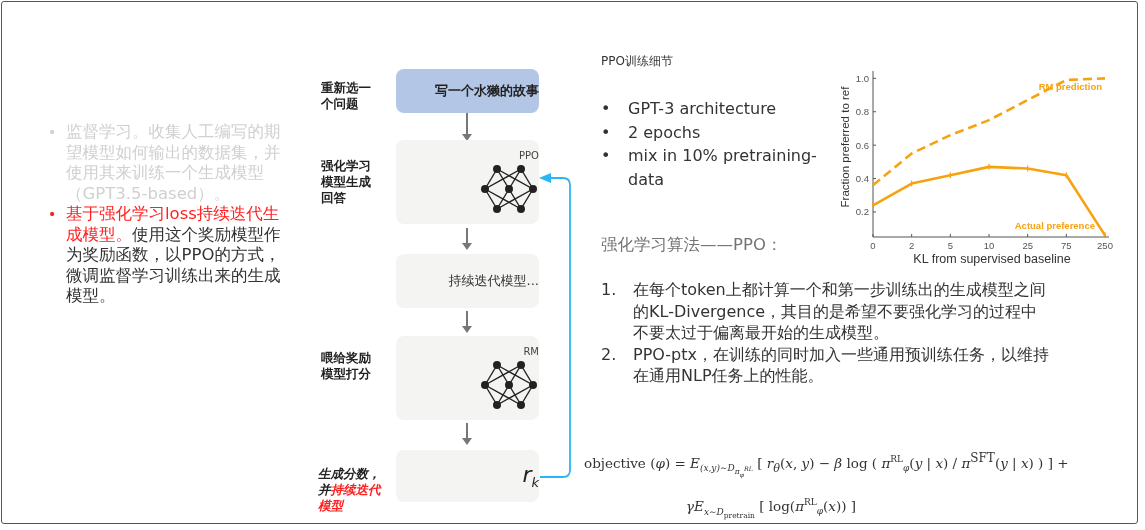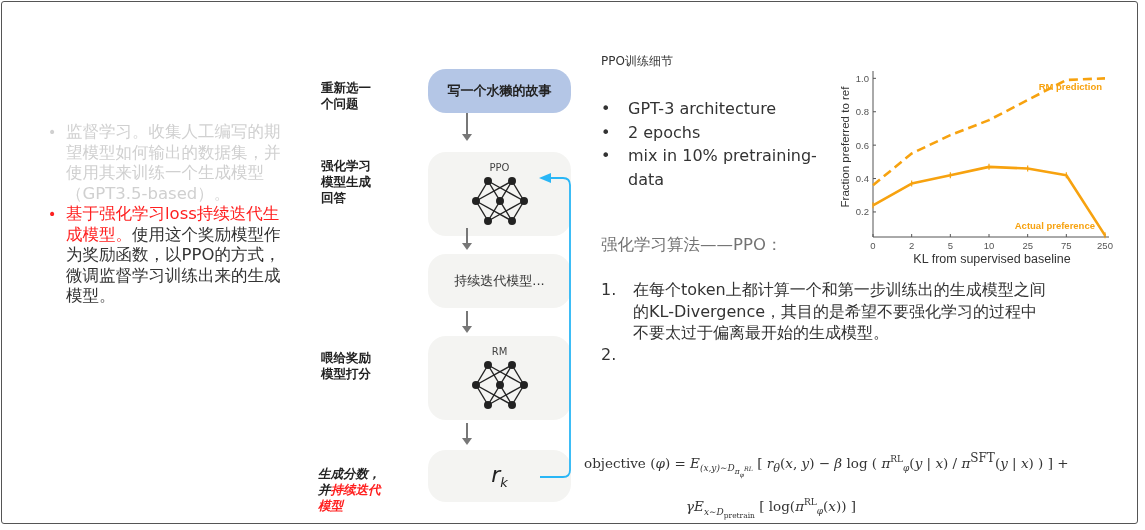--- a/index.html
+++ b/index.html
@@ -9,21 +9,21 @@
     
     .left-col { position: absolute; left: 48px; top: 122px; width: 240px; font-size: 16.5px; line-height: 20.5px; }
     .left-col .bullet { position: relative; padding-left: 18px; margin-bottom: 0px; }
     .left-col .bullet .dot { position: absolute; left: 0; top: 0; font-size: 14px; }
     .faded { color: #d0d0d0; }
     .red { color: #ff2020; }
     .dark { color: #333; }
 
     
     .flow-label { position: absolute; font-size: 12.5px; font-weight: bold; line-height: 16px; color: #222; }
-    .node { position: absolute; left: 396px; width: 143px; border-radius: 18px; background: #f4f4f2; display: flex; align-items: center; justify-content: center; flex-direction: column; margin-left: 32px; }
+    .node { position: absolute; left: 396px; width: 143px; border-radius: 8px; background: #f4f4f2; display: flex; align-items: flex-end; justify-content: center; flex-direction: column; }
     .node.prompt { background: #b4c6e6; font-weight: bold; font-size: 13px; color: #222; }
     .node .cap { font-size: 10px; color: #444; margin-bottom: 2px; }
     .node .txt { font-size: 13px; color: #333; }
     .node .rk { font-size: 22px; font-style: italic; color: #222; font-family: "DejaVu Sans", sans-serif; }
     .node .rk sub { font-size: 13px; }
     .arrow { position: absolute; left: 466px; width: 2px; background: #777; }
     .arrow::after { content: ""; position: absolute; left: -4px; bottom: -6px; border-left: 5px solid transparent; border-right: 5px solid transparent; border-top: 7px solid #777; }
 
     
     .ppo-title { position: absolute; left: 601px; top: 53px; font-size: 12px; color: #333; }
@@ -65,21 +65,21 @@
 <div class="flow-label" style="left:321px; top:350px; width:50px;">喂给奖励模型打分</div>
 <div class="flow-label" style="left:318px; top:466px; width:70px;font-style:italic;">
   <span>生成分数，并</span><span class="red">持续迭代模型</span>
 </div>
 
 <div class="node prompt" style="top:69px; height:44px;">
   <span>写一个水獭的故事</span>
 </div>
 <div class="arrow" style="top:113px; height:22px;"></div>
 
-<div class="node" style="top:152px; height:84px;">
+<div class="node" style="top:140px; height:84px;">
   <span class="cap">PPO</span>
   <svg width="60" height="52" viewBox="0 0 60 52">
     <g stroke="#222" stroke-width="1.4">
       <line x1="18" y1="6" x2="6" y2="26"></line>
         <line x1="18" y1="6" x2="30" y2="26"></line>
         <line x1="18" y1="6" x2="54" y2="26"></line>
       <line x1="42" y1="6" x2="54" y2="26"></line>
         <line x1="42" y1="6" x2="30" y2="26"></line>
         <line x1="42" y1="6" x2="6" y2="26"></line>
       <line x1="18" y1="46" x2="6" y2="26"></line>
@@ -149,21 +149,21 @@
 <div class="ppo-title">PPO训练细节</div>
 <div class="ppo-list">
   <div class="li"><span class="dot">•</span><span>GPT-3 architecture</span></div>
   <div class="li"><span class="dot">•</span><span>2 epochs</span></div>
   <div class="li"><span class="dot">•</span><span>mix in 10% pretraining-data</span></div>
 </div>
 
 <div class="algo-title">强化学习算法——PPO：</div>
 <div class="algo-list">
   <div class="li"><span class="num">1.</span><span>在每个token上都计算一个和第一步训练出的生成模型之间的KL-Divergence，其目的是希望不要强化学习的过程中不要太过于偏离最开始的生成模型。</span></div>
-  <div class="li"><span class="num">2.</span></div>
+  <div class="li"><span class="num">2.</span><span>PPO-ptx，在训练的同时加入一些通用预训练任务，以维持在通用NLP任务上的性能。</span></div>
 </div>
 
 <div class="formula">
   <div>objective (<i>φ</i>) = <i>E</i><sub style="font-size:9px"><i>(x,y)∼D<sub>π<sub>φ</sub><sup>RL</sup></sub></i></sub> [ <i>r<sub>θ</sub></i>(<i>x</i>, <i>y</i>) − <i>β</i> log ( <i>π</i><sup style="font-size:9px">RL</sup><sub style="font-size:9px"><i>φ</i></sub>(<i>y</i> | <i>x</i>) / <i>π</i><sup style="font-size:12px">SFT</sup>(<i>y</i> | <i>x</i>) ) ] +</div>
   <div class="line2"><i>γE</i><sub style="font-size:9px"><i>x∼D</i><sub>pretrain</sub></sub> [ log(<i>π</i><sup style="font-size:9px">RL</sup><sub style="font-size:9px"><i>φ</i></sub>(<i>x</i>)) ]</div>
 </div>
 
 <svg class="chart" id="chart" width="290" height="205">
   <g id="axes"></g>
   <text id="ylabel" transform="translate(19,82) rotate(-90)" text-anchor="middle" font-size="11.5" fill="#333">Fraction preferred to ref</text>

